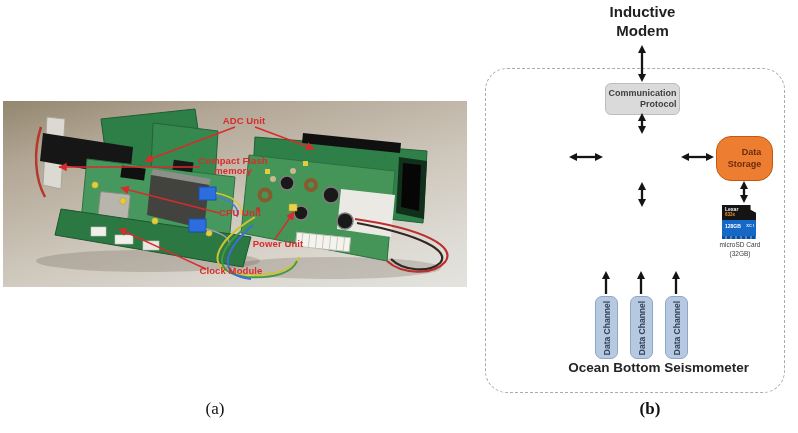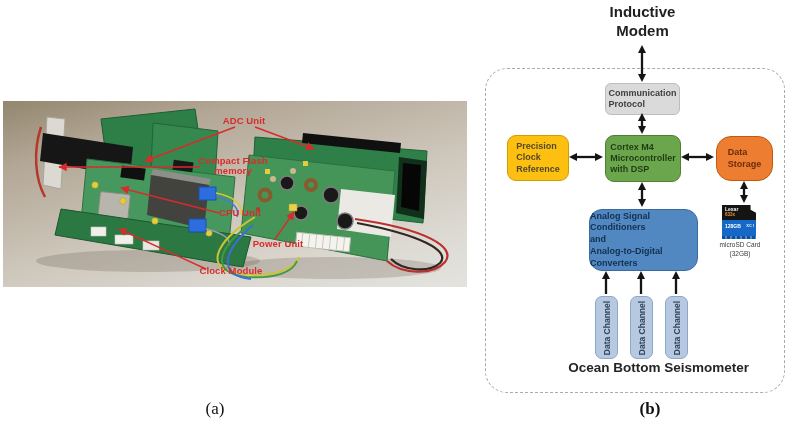--- a/index.html
+++ b/index.html
@@ -12,21 +12,21 @@
   #photo{left:3px;top:101px;width:464px;height:186px;
          background:linear-gradient(165deg,#94876f 0%,#b3a796 22%,#cdc6ba 55%,#dcd9d2 80%,#e4e3df 100%);}
   #photo svg{position:absolute;left:0;top:0;}
   .ann{position:absolute;color:#d92b2b;font-weight:bold;font-size:9.5px;line-height:1.05;
        text-align:center;transform:translateX(-50%);letter-spacing:.1px;}
 
   
   #modem-label{left:585px;top:3px;width:115px;text-align:center;font-size:15px;line-height:1.25;
                font-weight:600;color:#1f1f1f;}
   #dashed-box{left:485px;top:68px;width:298px;height:323px;border:1.6px dashed #ababab;border-radius:22px;}
-  .node{display:flex;align-items:center;justify-content:center;text-align:left;
+  .node{display:flex;align-items:center;justify-content:center;text-align:right;
         font-weight:600;line-height:1.25;}
   #comm-box{left:605px;top:83px;width:73px;height:30px;border-radius:6px;
             background:#dadada;border:1px solid #bdbdbd;color:#3f3f3f;font-size:9px;}
   #clock-box{left:507px;top:135px;width:60px;height:44px;border-radius:9px;
              background:#fdc011;border:1px solid #d29c00;color:#54482a;font-size:9px;}
   #mcu-box{left:605px;top:135px;width:74px;height:45px;border-radius:9px;
            background:#6ca64c;border:1px solid #4f7f33;color:#1f3d13;font-size:9px;}
   #storage-box{left:716px;top:136px;width:55px;height:43px;border-radius:15px;
                background:#ec7d31;border:1px solid #c1590e;color:#6a2c0d;font-size:9px;}
   #asc-box{left:589px;top:209px;width:107px;height:60px;border-radius:13px;
@@ -151,32 +151,22 @@
 memory</div>
     <div class="ann pre" style="left:237px;top:107px;">CPU Unit</div>
     <div class="ann pre" style="left:275px;top:138px;">Power Unit</div>
     <div class="ann pre" style="left:228px;top:165px;">Clock Module</div>
   </div>
 
   <div id="dashed-box" class="abs"></div>
 
   <div id="comm-box" class="abs node pre">Communication
 Protocol</div>
-  <div id="clock-box" class="abs node pre">Precision
-Clock
-Reference</div>
-  <div id="mcu-box" class="abs node pre">Cortex M4
-Microcontroller
-with DSP</div>
   <div id="storage-box" class="abs node pre">Data
 Storage</div>
-  <div id="asc-box" class="abs node pre">Analog Signal Conditioners
-and
-Analog-to-Digital
-Converters</div>
 
   <div id="ch1" class="abs channel">
     <span>Data Channel</span>
   </div>
   <div id="ch2" class="abs channel">
     <span>Data Channel</span>
   </div>
   <div id="ch3" class="abs channel">
     <span>Data Channel</span>
   </div>

